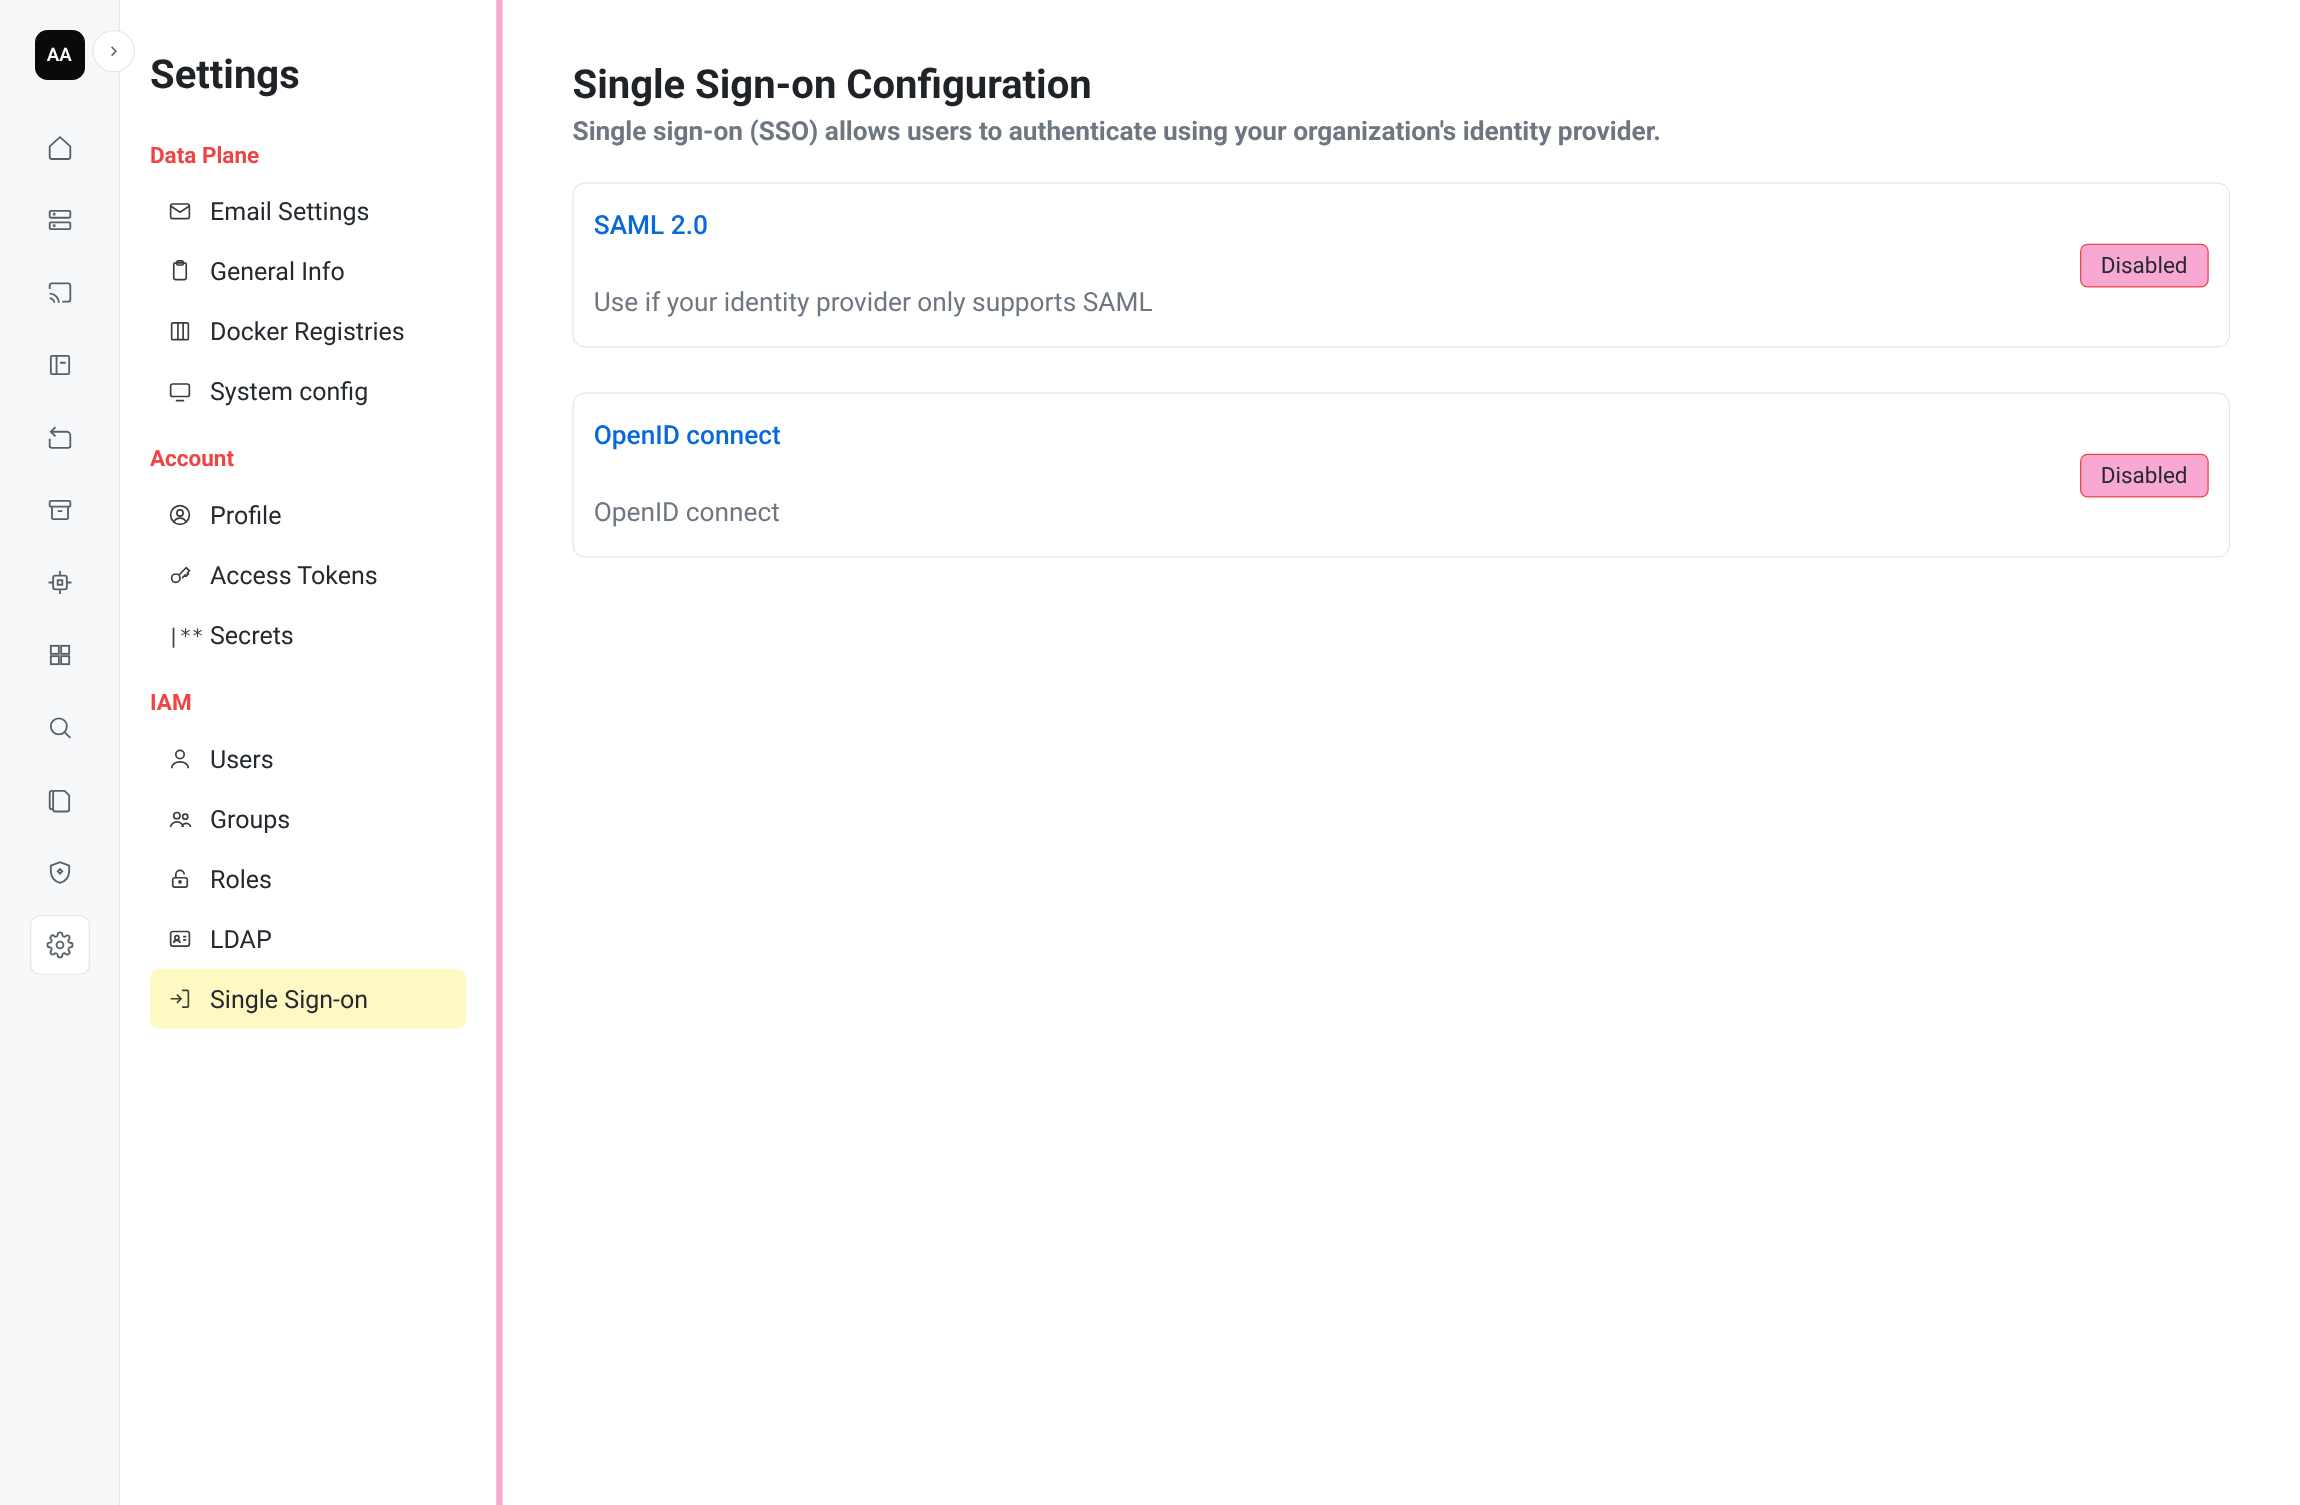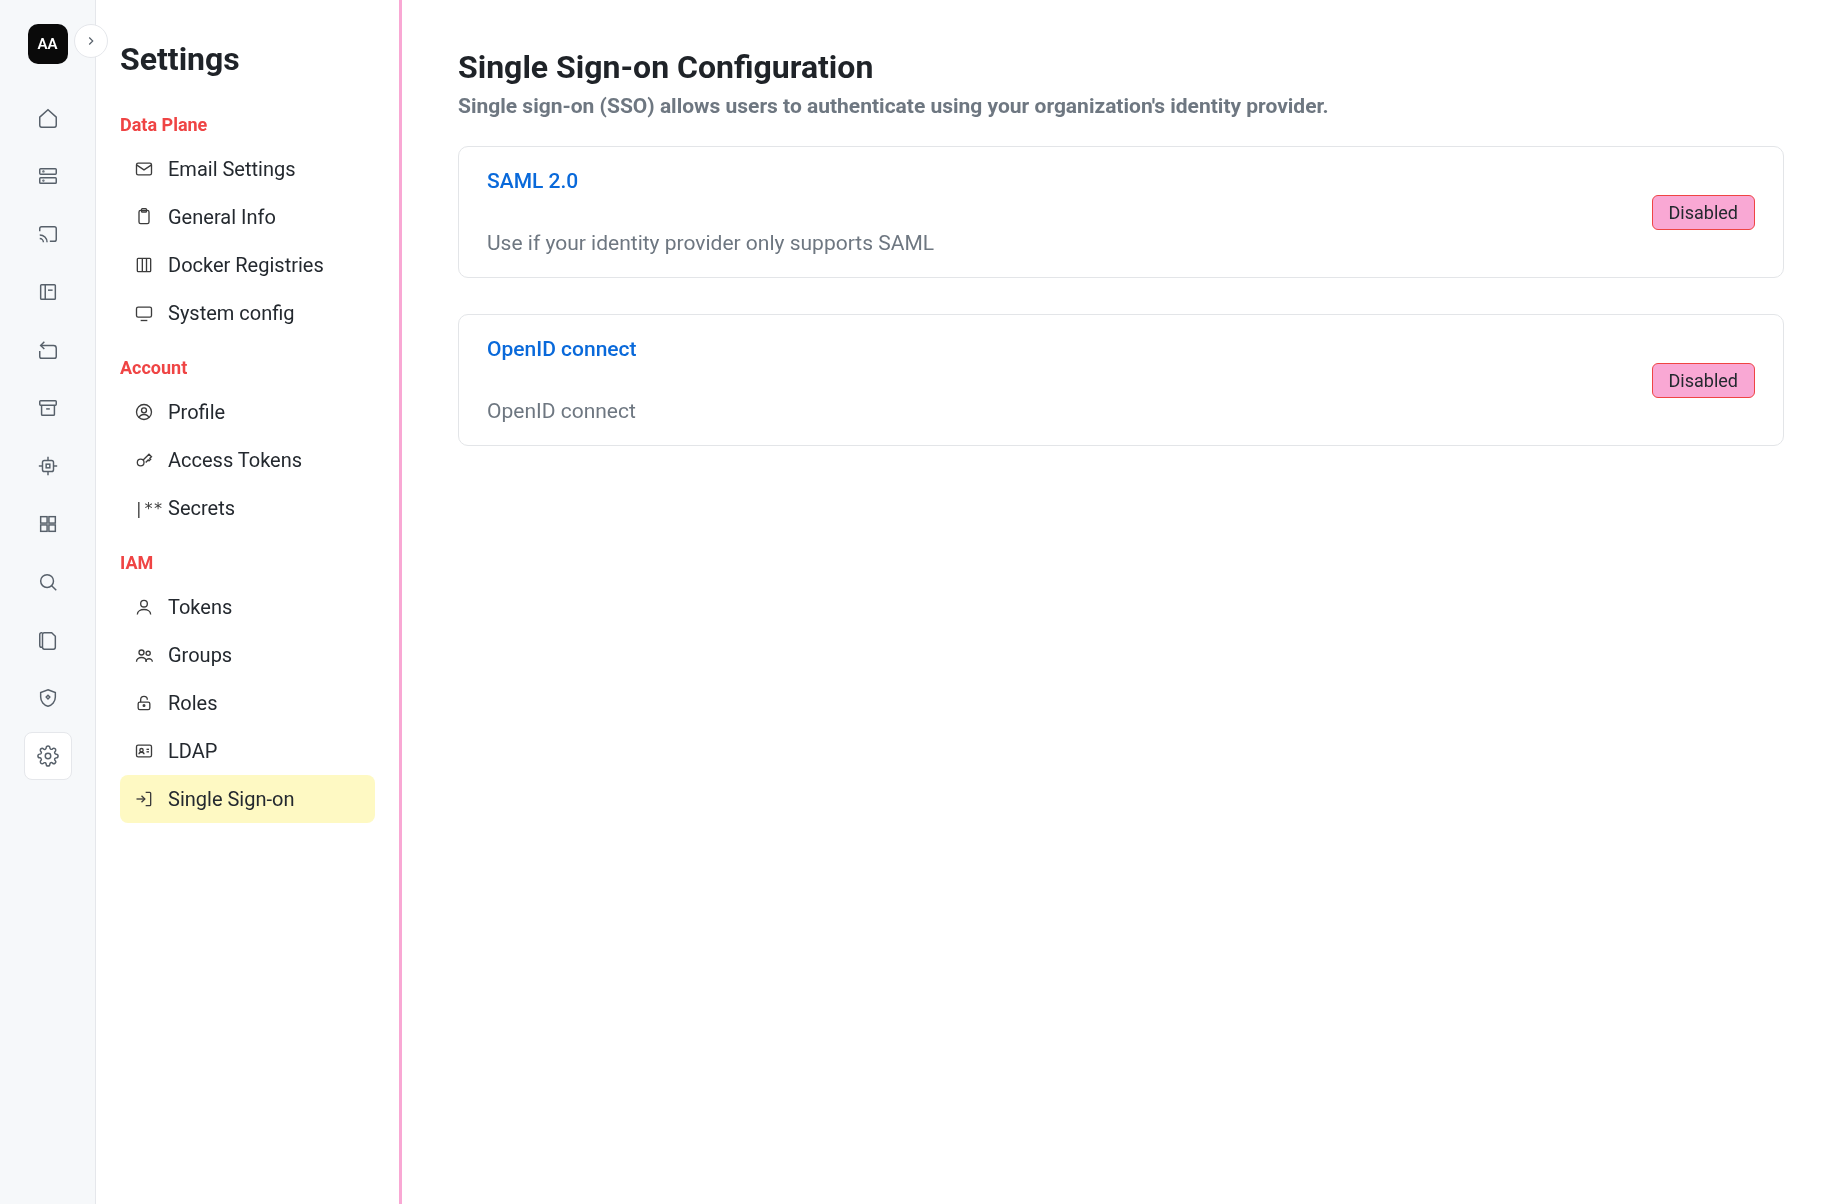--- a/index.html
+++ b/index.html
@@ -68,21 +68,21 @@
     }
     .rail-item.active {
       background: #ffffff;
       border: 1px solid #e5e7eb;
     }
     .rail-item svg { width: 22px; height: 22px; stroke: #57606a; fill: none; stroke-width: 1.6; }
 
     
     .sidebar {
       width: 306px;
-      border-right: 3px solid #f9a8d4;
+      border-right: 5px solid #f9a8d4;
       padding: 40px 24px 34px 24px;
       overflow-y: auto;
       background: #ffffff;
     }
     .sidebar-title {
       font-size: 32px;
       font-weight: 700;
       color: #1f2328;
       margin-bottom: 36px;
     }
@@ -122,21 +122,21 @@
     }
     .page-subtitle {
       font-size: 21px;
       color: #6e7781;
       margin-bottom: 28px;
       font-weight: bold;
     }
     .card {
       border: 1px solid #e3e5e8;
       border-radius: 10px;
-      padding: 22px 28px;
+      padding: 22px 16px;
       display: flex;
       justify-content: space-between;
       align-items: center;
       margin-bottom: 36px;
     }
     .card-left { display: flex; flex-direction: column; gap: 4px; }
     .card-title {
       font-size: 21px;
       color: #0969da;
       font-weight: 500;
@@ -309,21 +309,21 @@
     <span class="secret-icon">|**</span>
     <span>Secrets</span>
   </div>
 
   <div class="sb-section-title">IAM</div>
   <div class="sb-item">
     <svg viewBox="0 0 24 24">
         <circle cx="12" cy="8" r="4"></circle>
         <path d="M4 21c0-4 4-6 8-6s8 2 8 6"></path>
       </svg>
-    <span>Tokens</span>
+    <span>Users</span>
   </div>
   <div class="sb-item">
     <svg viewBox="0 0 24 24">
         <circle cx="9" cy="9" r="3"></circle>
         <circle cx="17" cy="10" r="2.5"></circle>
         <path d="M3 20c0-3 3-5 6-5s6 2 6 5"></path>
         <path d="M14 20c0-2 2-3.5 4-3.5s4 1.5 4 3.5"></path>
       </svg>
     <span>Groups</span>
   </div>

